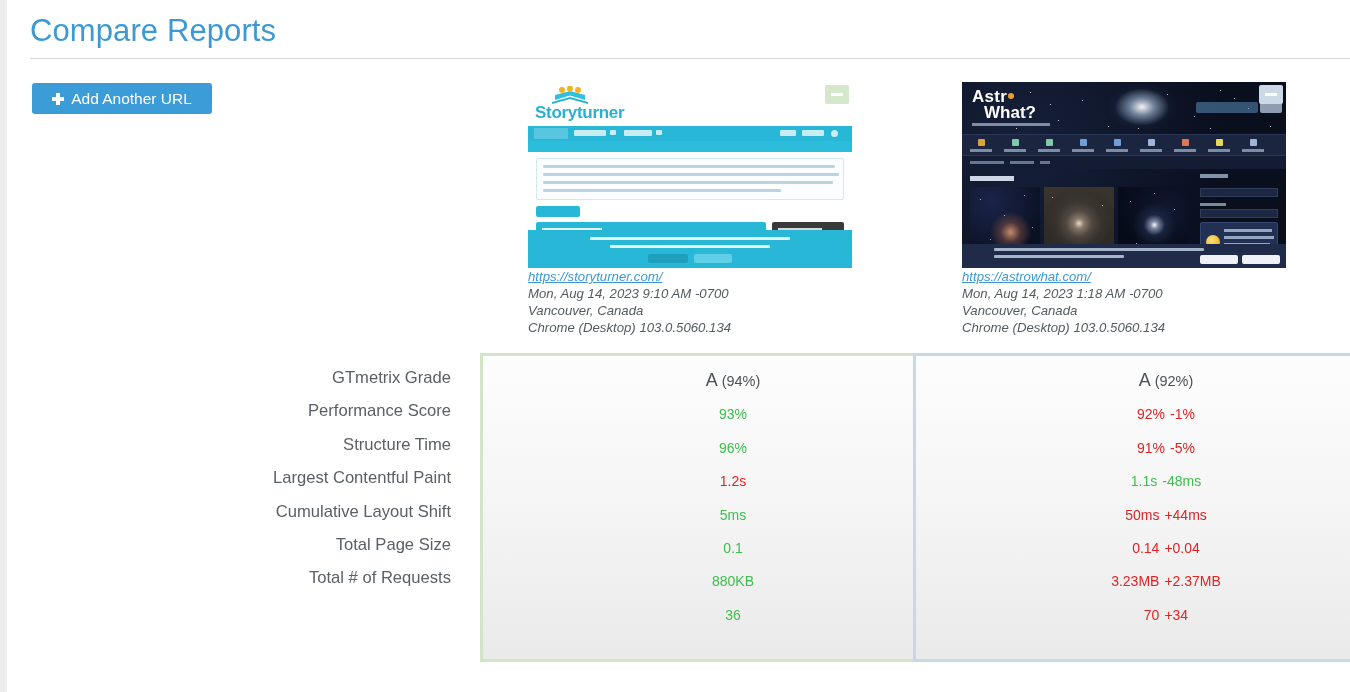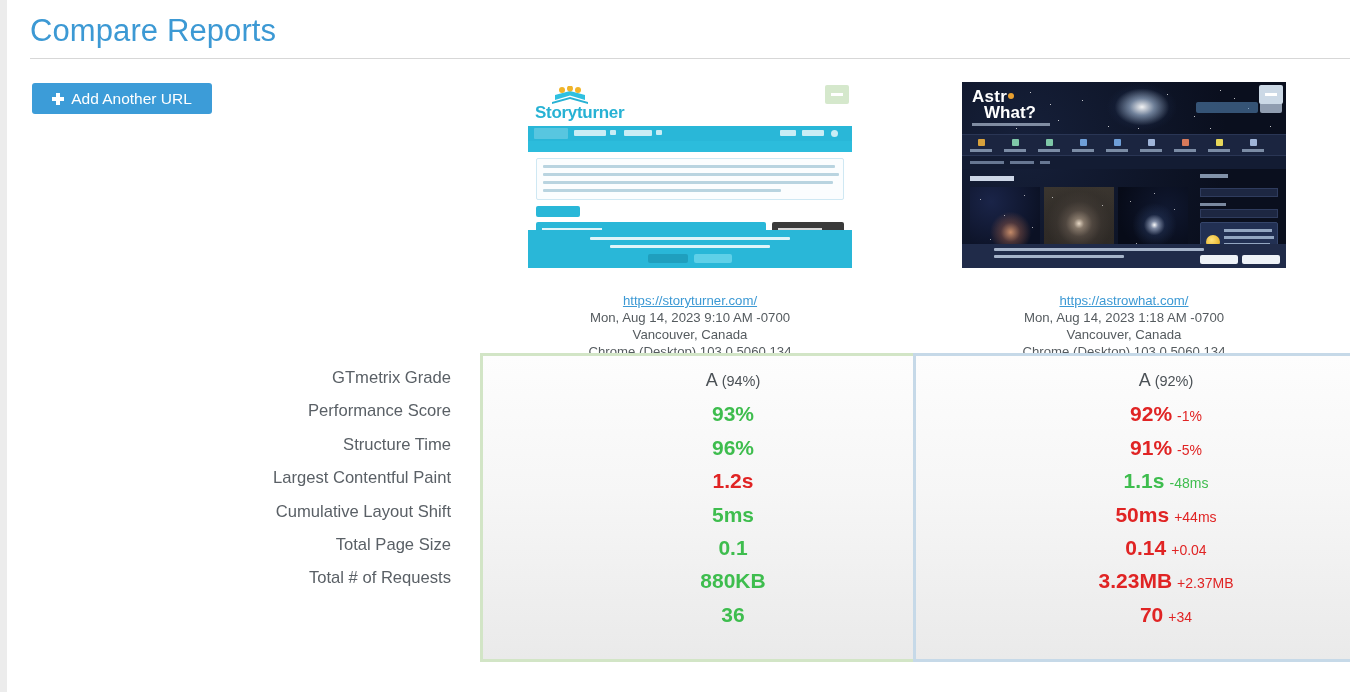--- a/index.html
+++ b/index.html
@@ -96,25 +96,26 @@
   }
   .remove-btn.green { background: #d5e8cc; }
   .remove-btn.blue  { background: #ccd9e6; }
   .remove-btn .minus {
     display: block;
     width: 12px; height: 3px;
     background: #ffffff;
   }
 
   .meta {
-    margin-top: 24px;
-    text-align: center;
+    margin-top: 0;
+    text-align: left;
     font-size: 13.2px;
     color: #555b5f;
     line-height: 17px;
+    font-style: italic;
   }
   .meta a {
     color: #3c99d4;
     text-decoration: underline;
     font-size: 13.2px;
   }
 
   
   .metric-labels {
     position: absolute;
@@ -142,22 +143,22 @@
   .value-panel.panel-1 { left: 473px; border: 3px solid #d2e5c6; }
   .value-panel.panel-2 { left: 906px; border: 3px solid #c6d9e8; }
 
   .value-row {
     height: 33.4px;
     line-height: 33.4px;
     text-align: center;
     white-space: nowrap;
   }
   .value-row .v-main {
-    font-size: 21px;
-    font-weight: bold;
+    font-size: 14px;
+    font-weight: normal;
   }
   .value-row .v-main.grade {
     font-weight: normal;
     color: #4b5156;
     font-size: 18px;
   }
   .value-row .v-main.grade .pct {
     font-size: 14.5px;
     color: #4b5156;
   }

